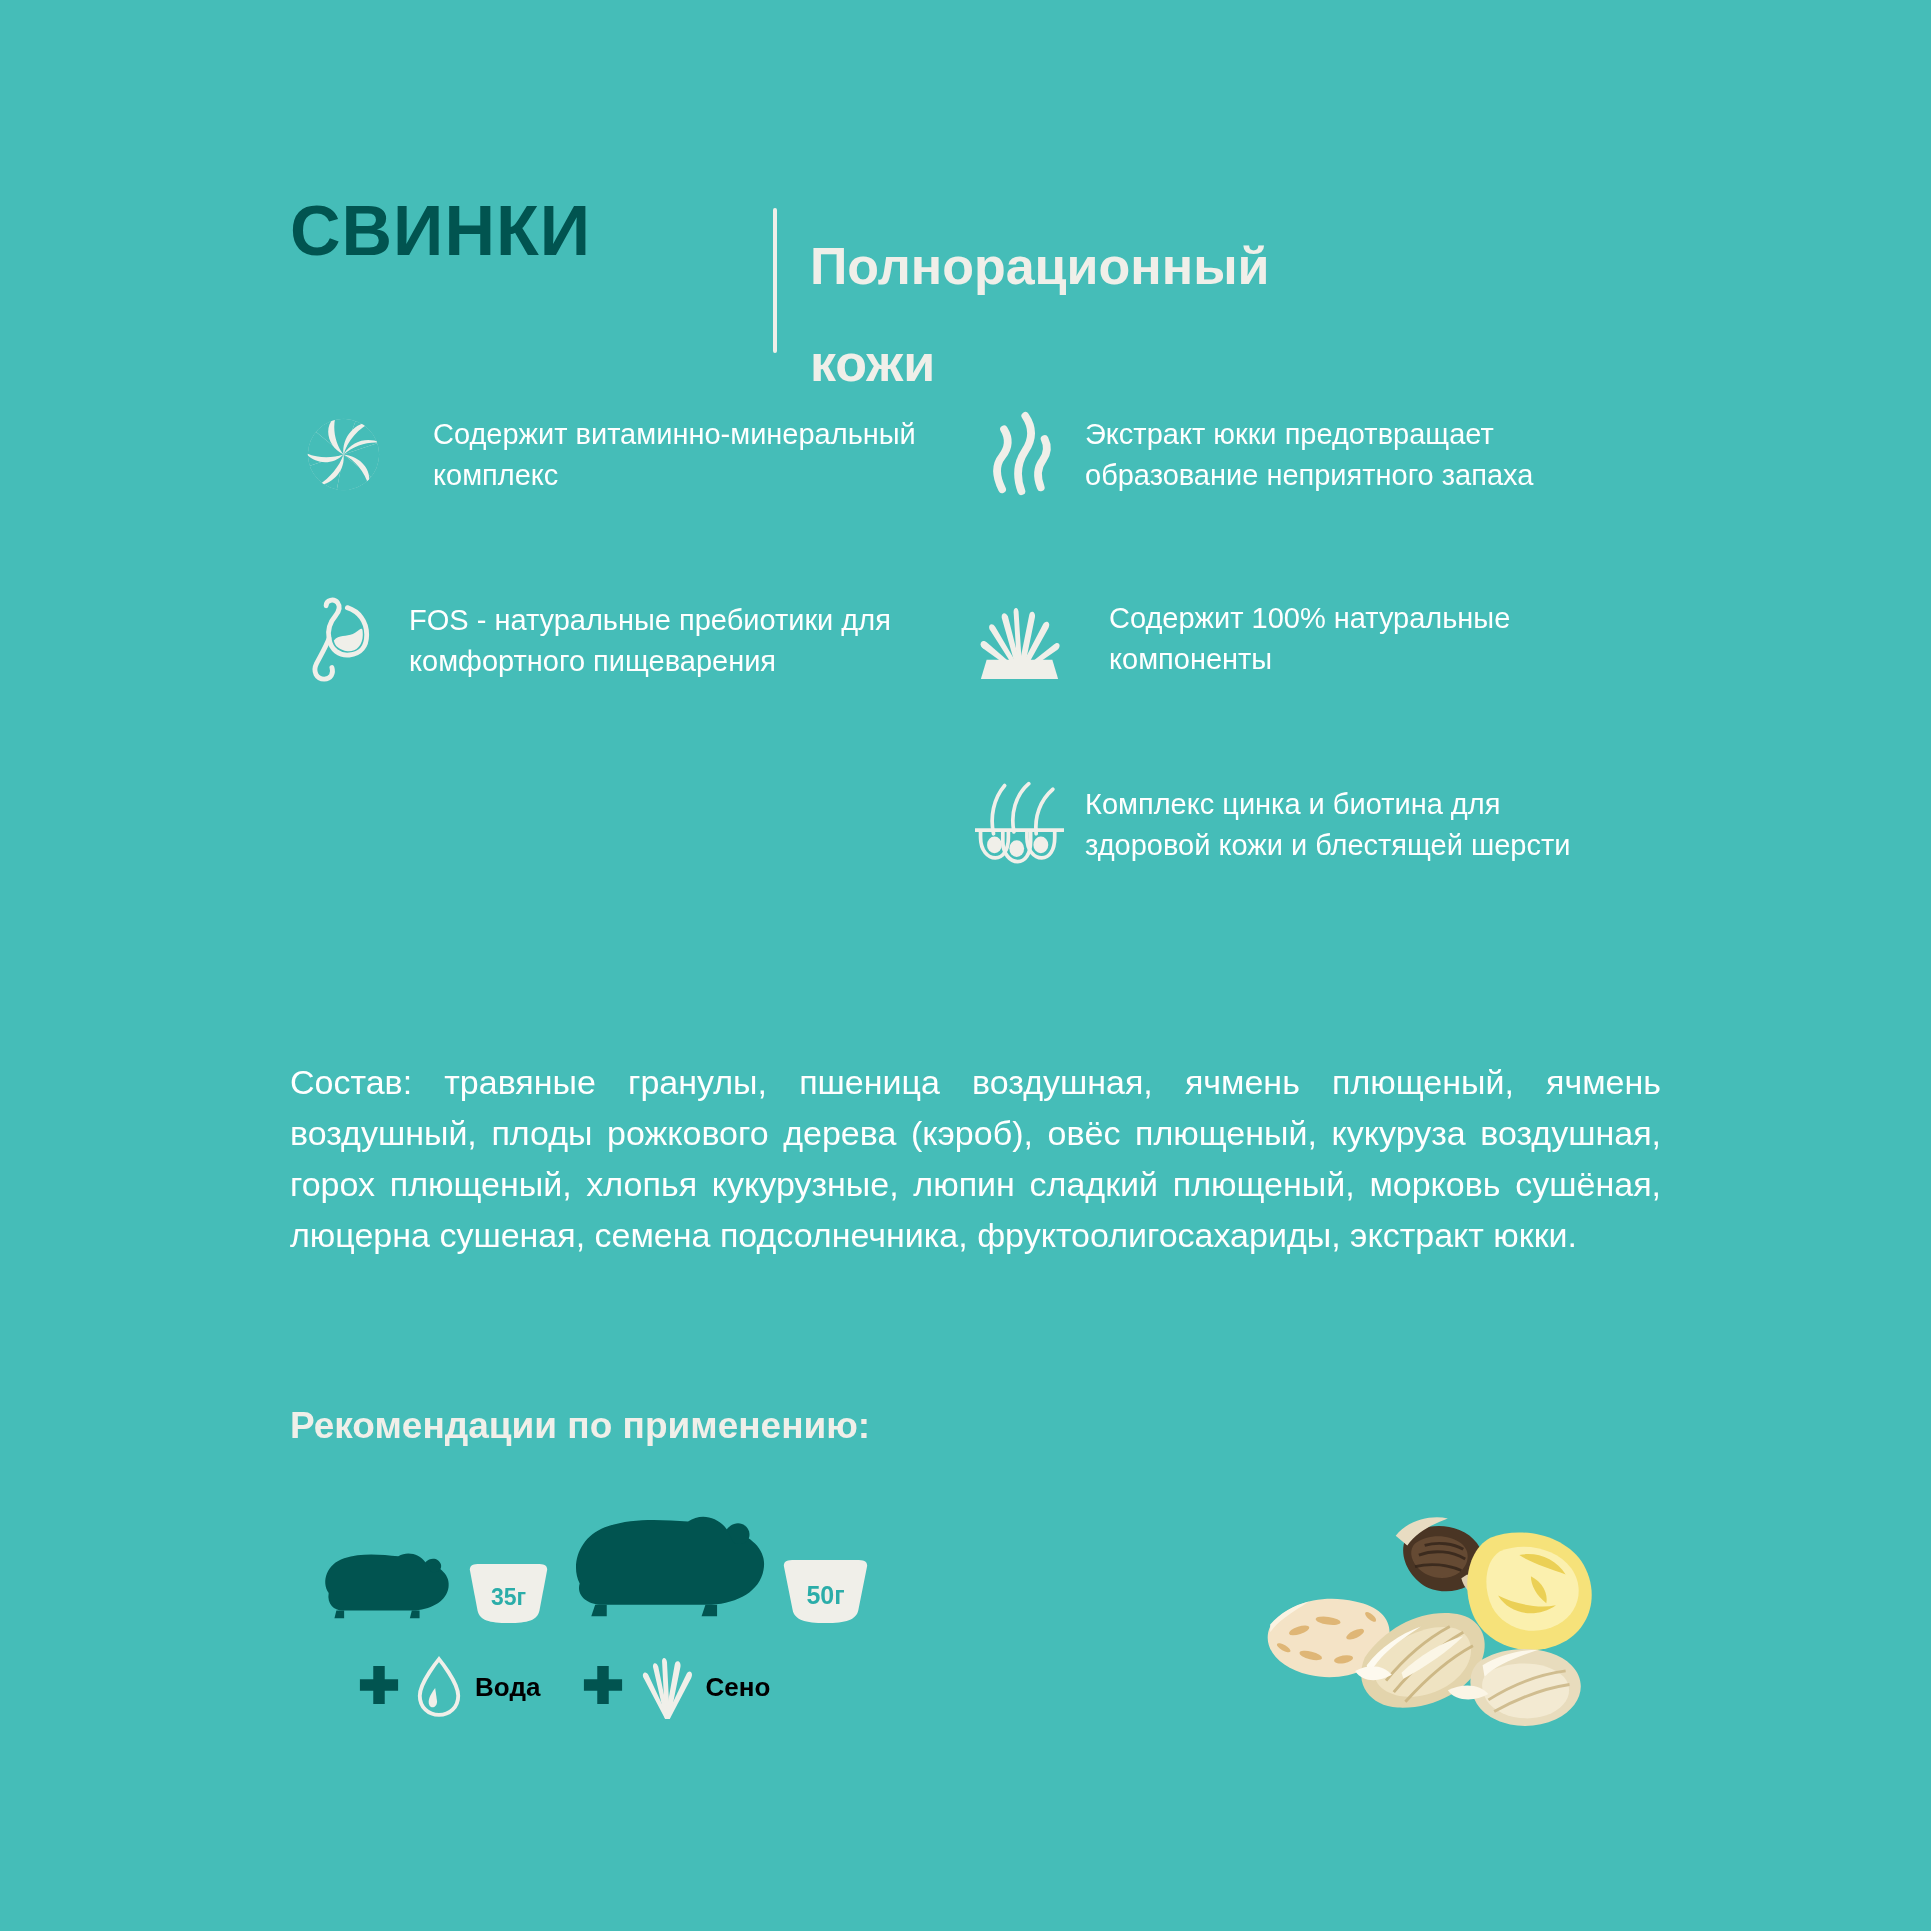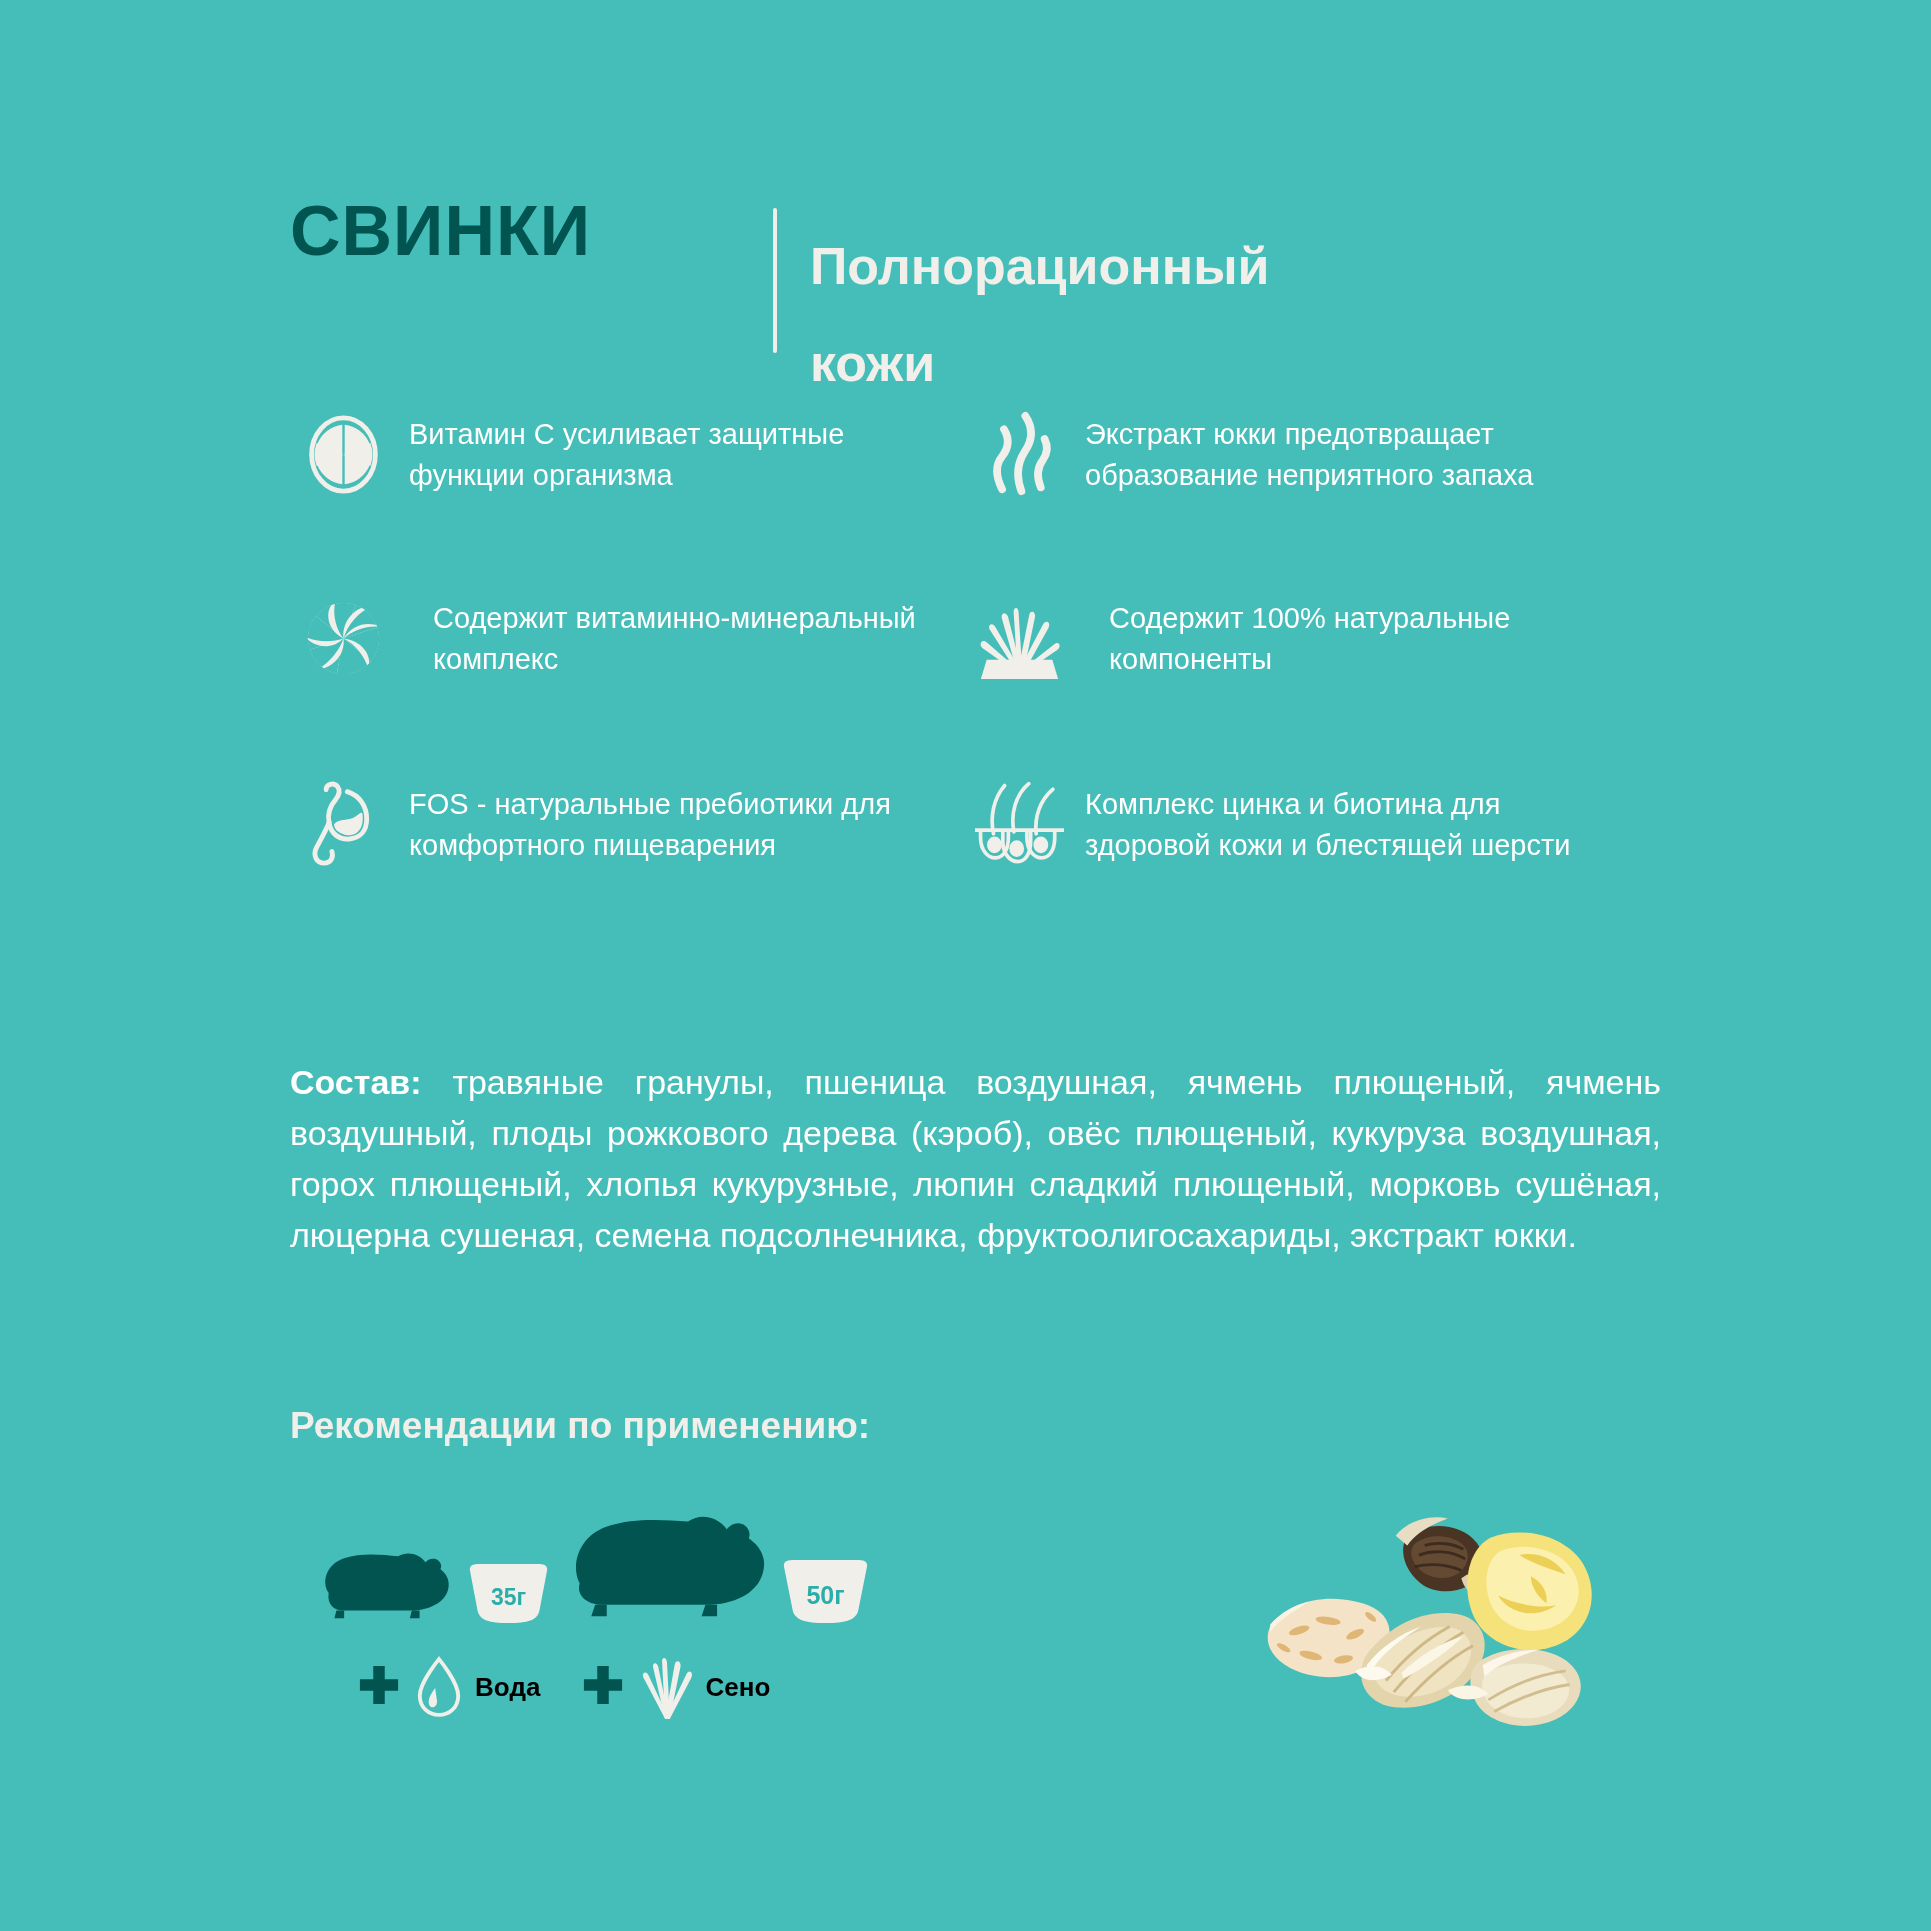--- a/index.html
+++ b/index.html
@@ -69,21 +69,21 @@
   .feat-r3{margin-bottom:0;}
 
   
   .composition{
     position:absolute;left:290px;top:1057px;
     width:1371px;
     color:#ffffff;
     font-size:34px;line-height:1.50;
     text-align:justify;
   }
-  .composition b{font-weight:bold;}
+  .composition b{font-weight:normal;}
 
   
   .rec-title{
     position:absolute;left:290px;top:1405px;
     color:#f0efe9;font-size:37px;font-weight:bold;
   }
   .feeding{
     position:absolute;left:319px;top:1506px;
     width:695px;height:251px;
   }
@@ -129,36 +129,20 @@
     <div class="subtitle">
       <span>Полнорационный</span>
       <span>кожи</span>
     </div>
   </div>
 
   <div class="features">
 
     <div class="feat-col">
 
-      <div class="feature feat-r1">
-        <div class="feat-icon">
-          <svg width="85" height="85" viewBox="0 0 88 88">
-            <ellipse cx="44" cy="44" rx="33" ry="38" fill="none" stroke="#f0efe9" stroke-width="5"></ellipse>
-            <g fill="#f0efe9">
-              <path d="M44 44 L44 12 A32 34 0 0 1 70 32 Z" transform="translate(1.2,1.2)"></path>
-              <path d="M44 44 L70 32 A32 34 0 0 1 70 56 Z" transform="translate(1.8,0)"></path>
-              <path d="M44 44 L70 56 A32 34 0 0 1 44 76 Z" transform="translate(1.2,-1.2)"></path>
-              <path d="M44 44 L44 76 A32 34 0 0 1 18 56 Z" transform="translate(-1.2,-1.2)"></path>
-              <path d="M44 44 L18 56 A32 34 0 0 1 18 32 Z" transform="translate(-1.8,0)"></path>
-              <path d="M44 44 L18 32 A32 34 0 0 1 44 12 Z" transform="translate(-1.2,1.2)"></path>
-            </g>
-          </svg>
-        </div>
-        <div class="feat-text">Витамин С усиливает защитные функции организма</div>
-      </div>
 
       <div class="feature feat-r2">
         <div class="feat-icon">
           <svg width="85" height="85" viewBox="0 0 88 88">
             <defs>
               <clipPath id="apClip">
                   <circle cx="44" cy="44" r="37"></circle>
                 </clipPath>
             </defs>
             <g clip-path="url(#apClip)">

